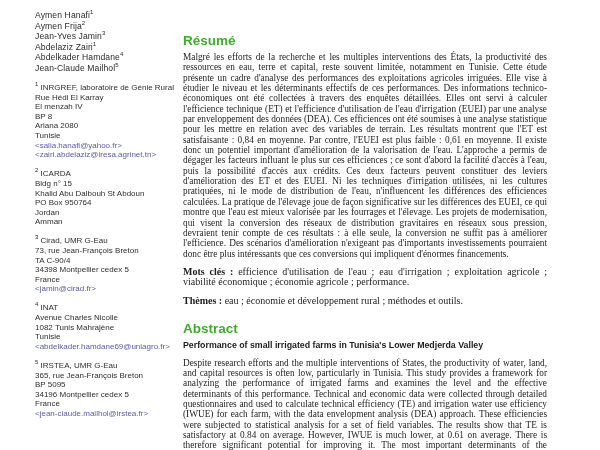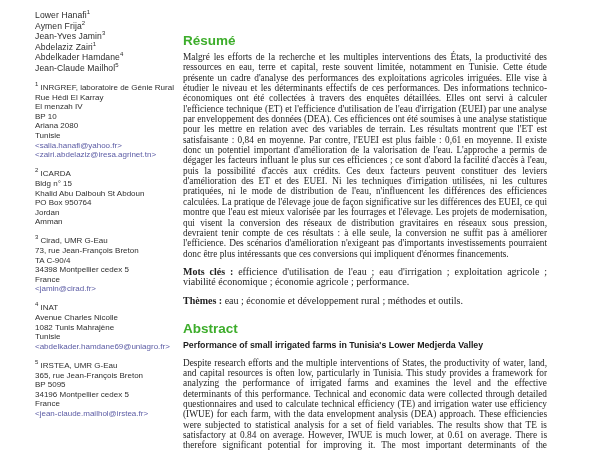--- a/index.html
+++ b/index.html
@@ -83,33 +83,33 @@
     margin: 0 0 7px 0;
   }
 </style>
 </head>
 <body>
 
 <div class="page">
 
   <aside class="left">
     <div>
-        <div class="author-line"><span>Lower Hanafi</span><sup>1</sup></div>
+        <div class="author-line"><span>Aymen Hanafi</span><sup>1</sup></div>
         <div class="author-line"><span>Aymen Frija</span><sup>2</sup></div>
         <div class="author-line"><span>Jean-Yves Jamin</span><sup>3</sup></div>
         <div class="author-line"><span>Abdelaziz Zairi</span><sup>1</sup></div>
         <div class="author-line"><span>Abdelkader Hamdane</span><sup>4</sup></div>
         <div class="author-line"><span>Jean-Claude Mailhol</span><sup>5</sup></div>
       </div>
     <div>
         <div class="affil">
           <div class="affil-line"><sup>1</sup> INRGREF, laboratoire de Génie Rural</div>
           <div class="affil-line">Rue Hédi El Karray</div>
           <div class="affil-line">El menzah IV</div>
-          <div class="affil-line">BP 10</div>
+          <div class="affil-line">BP 8</div>
           <div class="affil-line">Ariana 2080</div>
           <div class="affil-line">Tunisie</div>
           <div class="email">&lt;salia.hanafi@yahoo.fr&gt;</div>
           <div class="email">&lt;zairi.abdelaziz@iresa.agrinet.tn&gt;</div>
         </div>
         <div class="affil">
           <div class="affil-line"><sup>2</sup> ICARDA</div>
           <div class="affil-line">Bldg n° 15</div>
           <div class="affil-line">Khalid Abu Dalbouh St Abdoun</div>
           <div class="affil-line">PO Box 950764</div>

